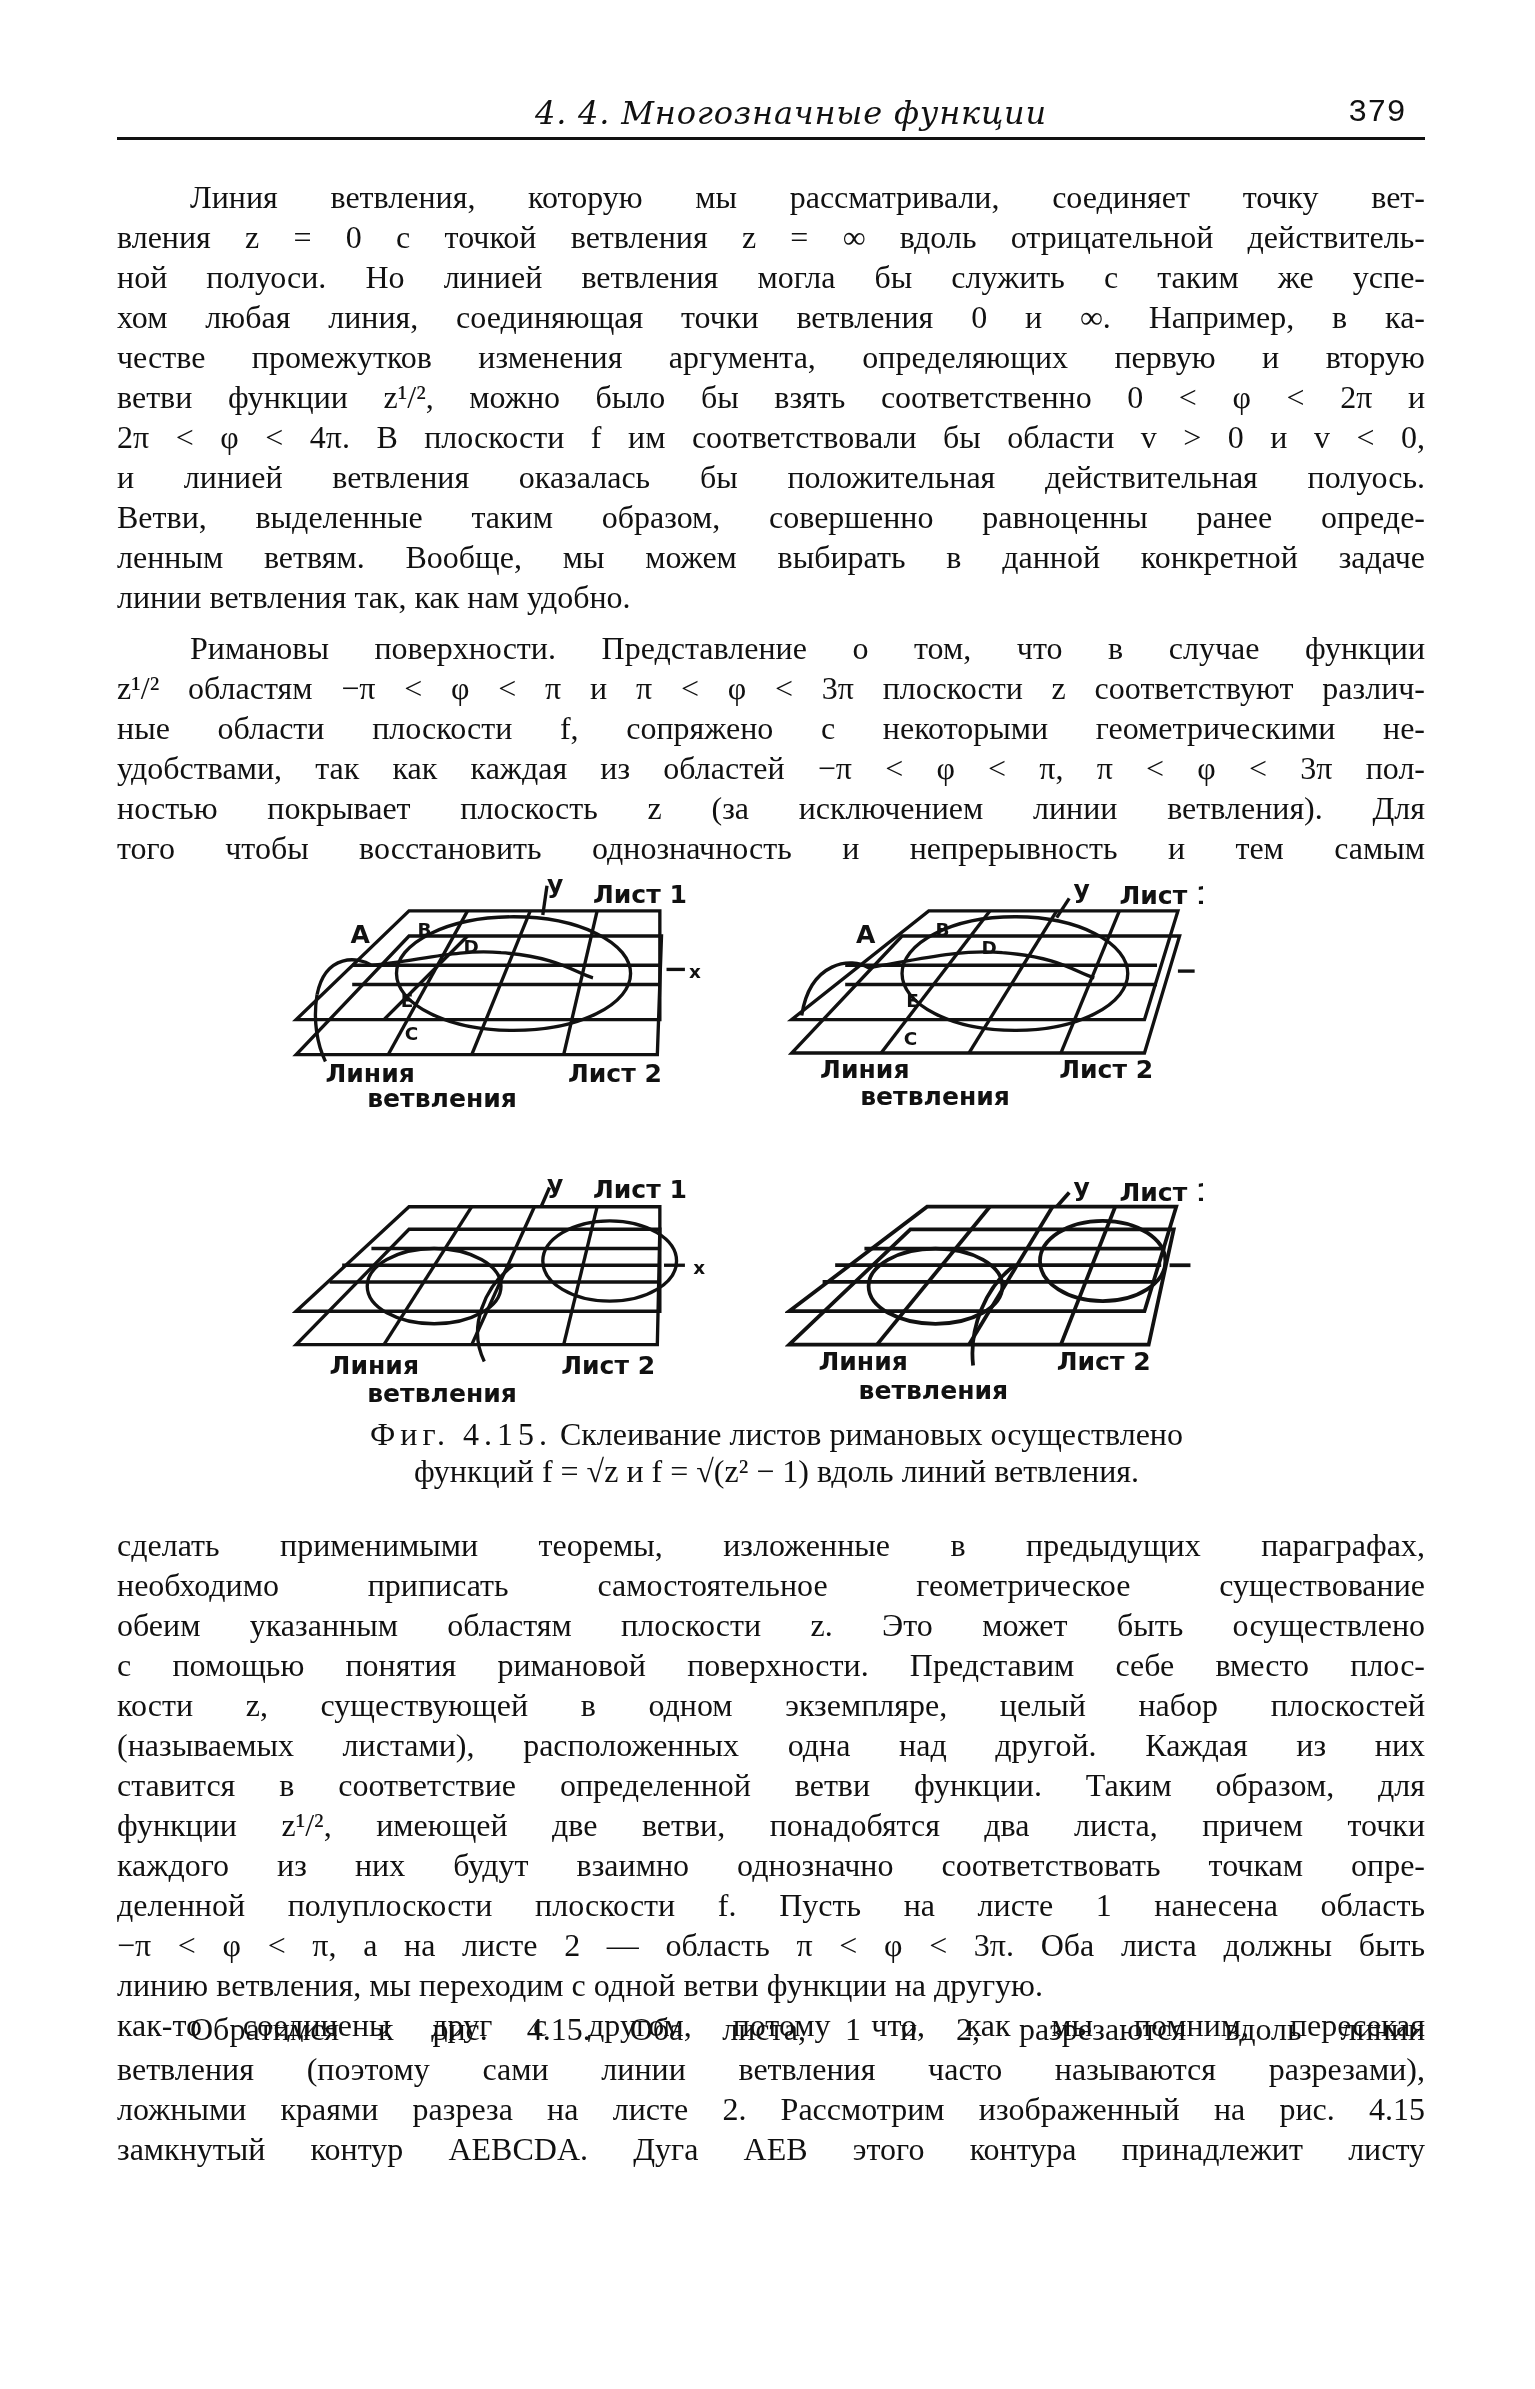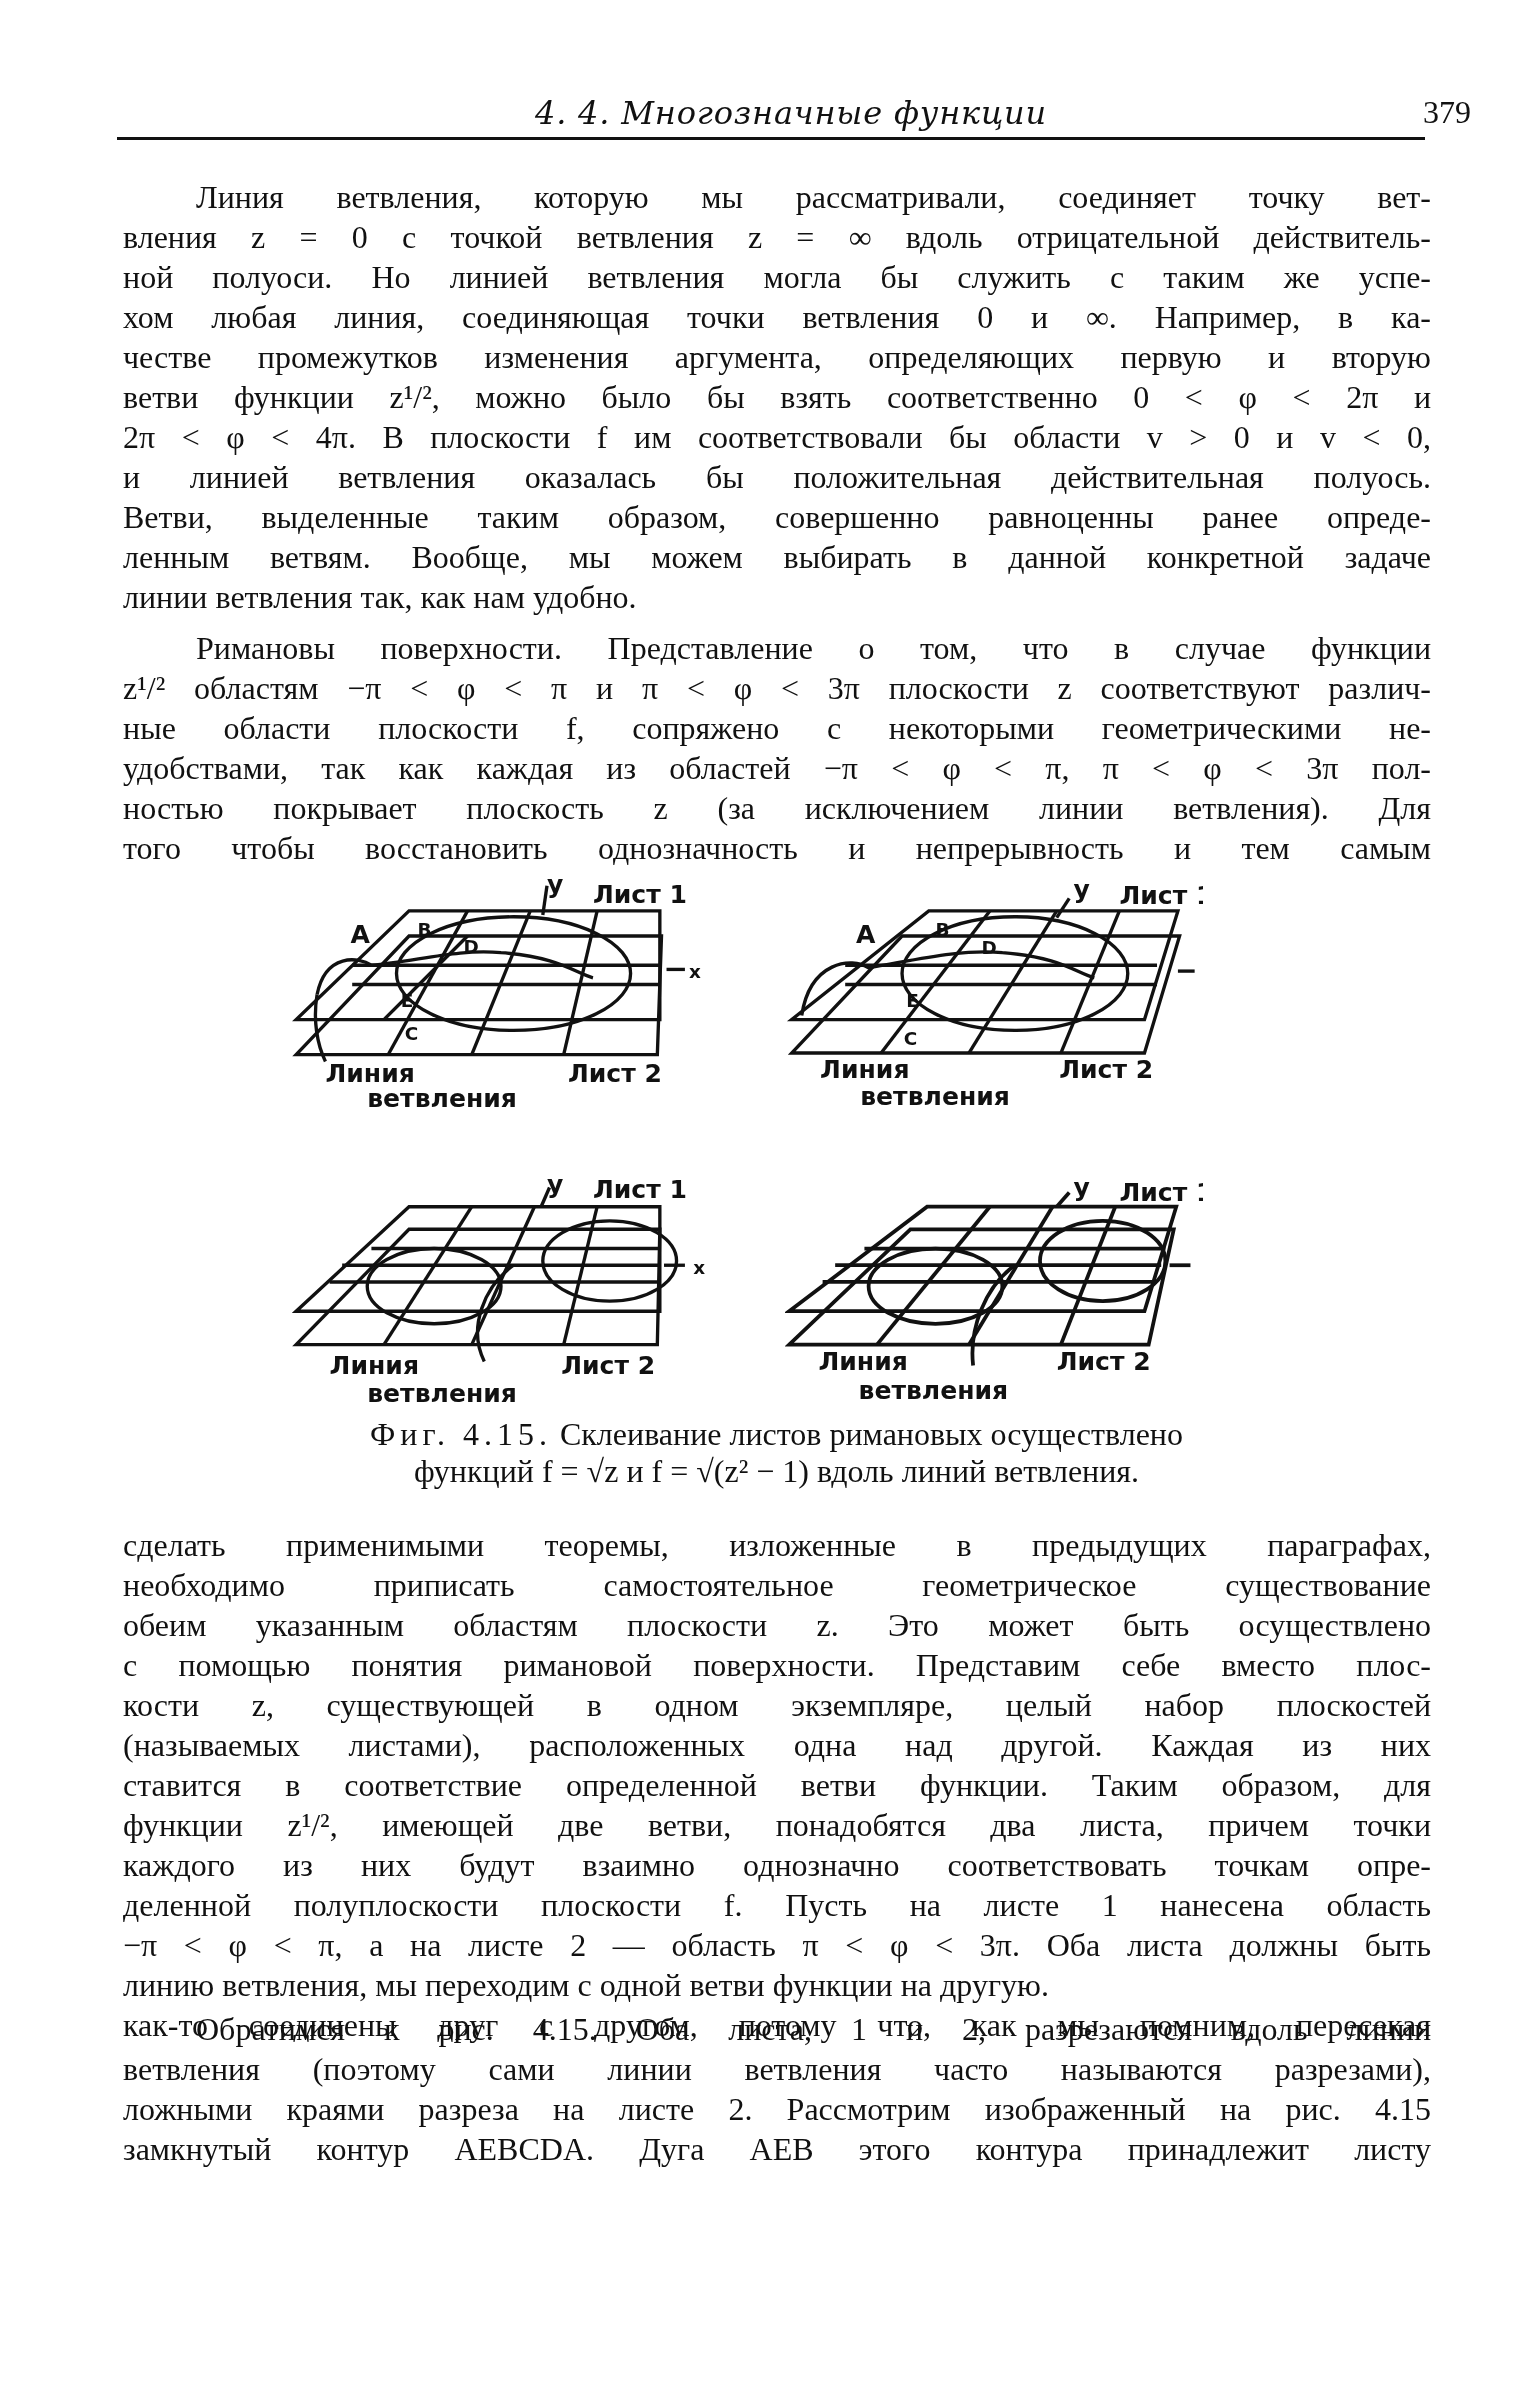--- a/index.html
+++ b/index.html
@@ -1,21 +1,21 @@
 <!DOCTYPE html>
 <html style="font-size:13.4px"><head>
 <meta charset="utf-8">
 <style>
   html, body { margin: 0; padding: 0; background: #ffffff; }
   body { width: 1535px; height: 2389px; position: relative; overflow: hidden; color: #111; }
   .page { position: absolute; left: 0; top: 0; width: 1535px; height: 2019px; }
   .hdr-title { position: absolute; top: 94px; left: 535px; font-family: "DejaVu Serif", serif; font-style: italic; font-size: 32px; letter-spacing: 0.8px; }
-  .hdr-num { position: absolute; top: 94px; left: 1423px; font-family: Liberation Serif, serif; font-size: 32px; }
+  .hdr-num { position: absolute; top: 94px; left: 1348px; font-family: Liberation Mono, monospace; font-size: 32px; }
   .hdr-rule { position: absolute; top: 137px; left: 117px; width: 1308px; height: 3.3px; background: #111; }
-  .txt { position: absolute; left: 123px; width: 1308px; font-family: "Liberation Serif", serif; font-size: 32px; line-height: 40px; text-align: justify; text-align-last: auto; }
+  .txt { position: absolute; left: 117px; width: 1308px; font-family: "Liberation Serif", serif; font-size: 32px; line-height: 40px; text-align: justify; text-align-last: auto; }
   .txt .line { display: block; text-align: justify; text-align-last: justify; height: 40px; white-space: nowrap; overflow: visible; }
   .txt .line.last { text-align-last: left; }
   .txt .line.indent { padding-left: 73px; }
   .b { font-weight: normal; }
   .fig { position: absolute; }
   .fig svg { display: block; }
   .flabel { font-family: "DejaVu Sans", sans-serif; font-weight: bold; font-size: 30px; fill: #111; }
   .caption { position: absolute; left: 317px; width: 919px; top: 1416px; font-family: "Liberation Serif", serif; font-size: 32px; line-height: 37px; text-align: center; }
   .caption .sp { letter-spacing: 5px; text-align: center; }
 </style>

